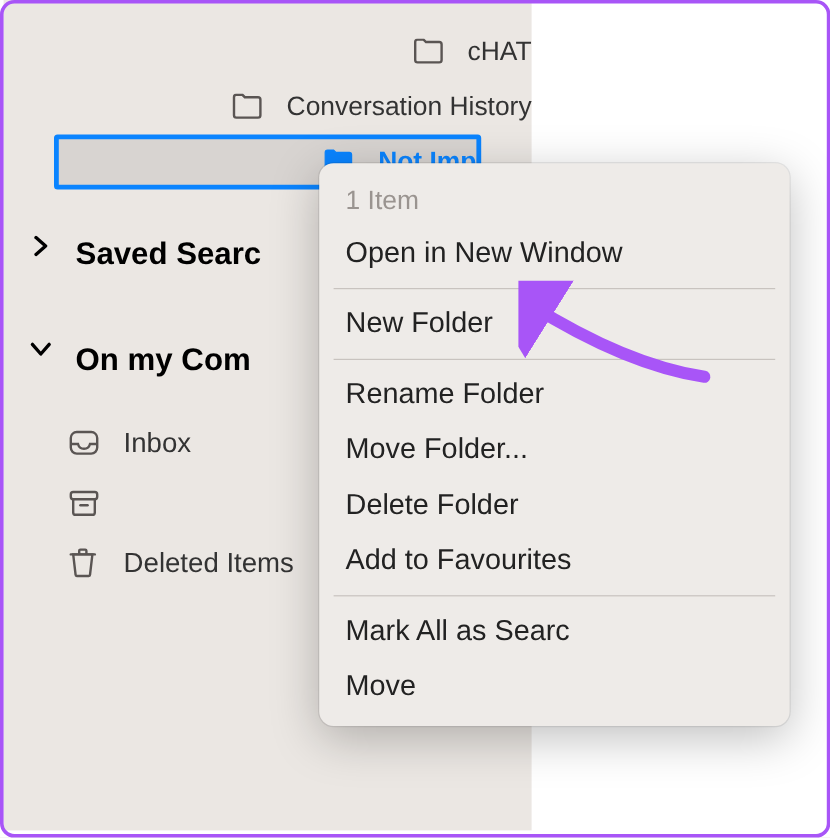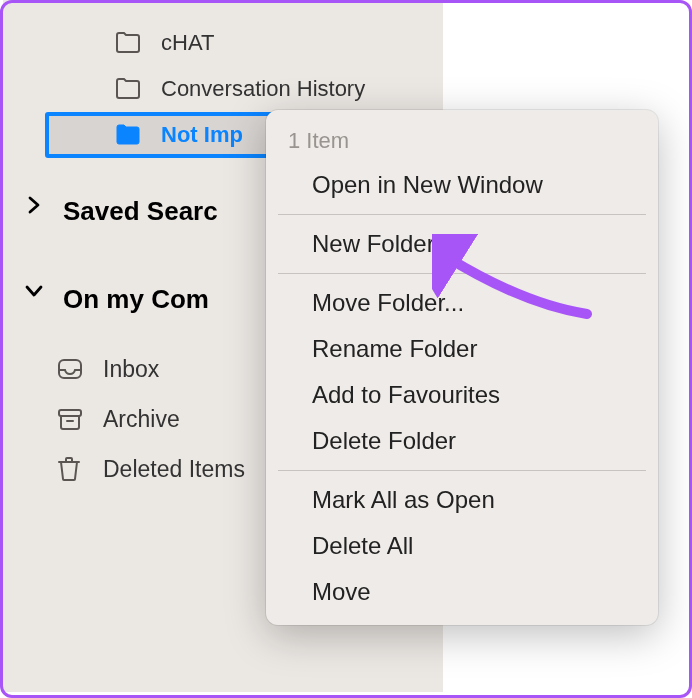--- a/index.html
+++ b/index.html
@@ -35,20 +35,21 @@
       background: #ebe7e3;
       padding-top: 20px;
     }
     .folder-item {
       display: flex;
       align-items: center;
       height: 46px;
       padding-left: 112px;
       font-size: 22px;
       color: #333;
+      justify-content: flex-end;
     }
     .folder-item .icon {
       width: 28px;
       height: 22px;
       margin-right: 18px;
       flex-shrink: 0;
     }
     .folder-item.selected {
       background: #d8d4d1;
       border: 4px solid #0a84ff;
@@ -96,39 +97,38 @@
     .computer-item .icon {
       width: 28px;
       margin-right: 18px;
       display: flex;
       align-items: center;
       justify-content: flex-start;
     }
     
     .context-menu {
       position: absolute;
-      top: 110px;
+      top: 136px;
       left: 266px;
       width: 392px;
       background: #eeebe8;
       border-radius: 12px;
       box-shadow: 0 10px 40px rgba(0,0,0,0.25), 0 0 0 1px rgba(0,0,0,0.08);
       padding: 10px 0;
       z-index: 50;
     }
     .menu-header {
       padding: 8px 22px 8px 22px;
       font-size: 22px;
       color: #9a9490;
     }
     .menu-item {
       padding: 9px 22px;
       font-size: 24px;
       color: #222;
-      margin-left: 24px;
     }
     .menu-sep {
       height: 1px;
       background: #c8c3bf;
       margin: 6px 12px;
     }
     
     .arrow {
       position: absolute;
       top: 234px;
@@ -199,48 +199,46 @@
       <span>Inbox</span>
     </div>
     <div class="computer-item">
       <span class="icon">
         <svg width="26" height="24" viewBox="0 0 26 24">
             <rect x="2" y="3" width="22" height="6" rx="2" fill="none" stroke="#5a5553" stroke-width="2"></rect>
             <path d="M4 9 L4 20 Q4 22 6 22 L20 22 Q22 22 22 20 L22 9" fill="none" stroke="#5a5553" stroke-width="2"></path>
             <line x1="10" y1="14" x2="16" y2="14" stroke="#5a5553" stroke-width="2" stroke-linecap="round"></line>
           </svg>
       </span>
-      <span>Archive</span>
     </div>
     <div class="computer-item">
       <span class="icon">
         <svg width="24" height="26" viewBox="0 0 24 26">
             <path d="M4 6 L20 6 L18 23 Q18 24 17 24 L7 24 Q6 24 6 23 Z" fill="none" stroke="#5a5553" stroke-width="2"></path>
             <line x1="2" y1="6" x2="22" y2="6" stroke="#5a5553" stroke-width="2" stroke-linecap="round"></line>
             <path d="M9 6 L9 3 Q9 2 10 2 L14 2 Q15 2 15 3 L15 6" fill="none" stroke="#5a5553" stroke-width="2"></path>
           </svg>
       </span>
       <span>Deleted Items</span>
     </div>
   </div>
 </div>
 
 <div class="context-menu">
   <div class="menu-header">1 Item</div>
   <div class="menu-item">Open in New Window</div>
   <div class="menu-sep"></div>
   <div class="menu-item">New Folder</div>
   <div class="menu-sep"></div>
+  <div class="menu-item">Rename Folder</div>
   <div class="menu-item">Move Folder...</div>
-  <div class="menu-item">Rename Folder</div>
+  <div class="menu-item">Delete Folder</div>
   <div class="menu-item">Add to Favourites</div>
-  <div class="menu-item">Delete Folder</div>
   <div class="menu-sep"></div>
-  <div class="menu-item">Mark All as Open</div>
-  <div class="menu-item">Delete All</div>
+  <div class="menu-item">Mark All as Searc</div>
   <div class="menu-item">Move</div>
 </div>
 
 <div class="arrow">
   <svg width="170" height="110" viewBox="0 0 170 110">
     <defs>
       <marker id="ah" markerWidth="8" markerHeight="8" refX="2" refY="4" orient="auto">
         <path d="M0 0 L8 4 L0 8 Z" fill="#a855f7"></path>
       </marker>
     </defs>

